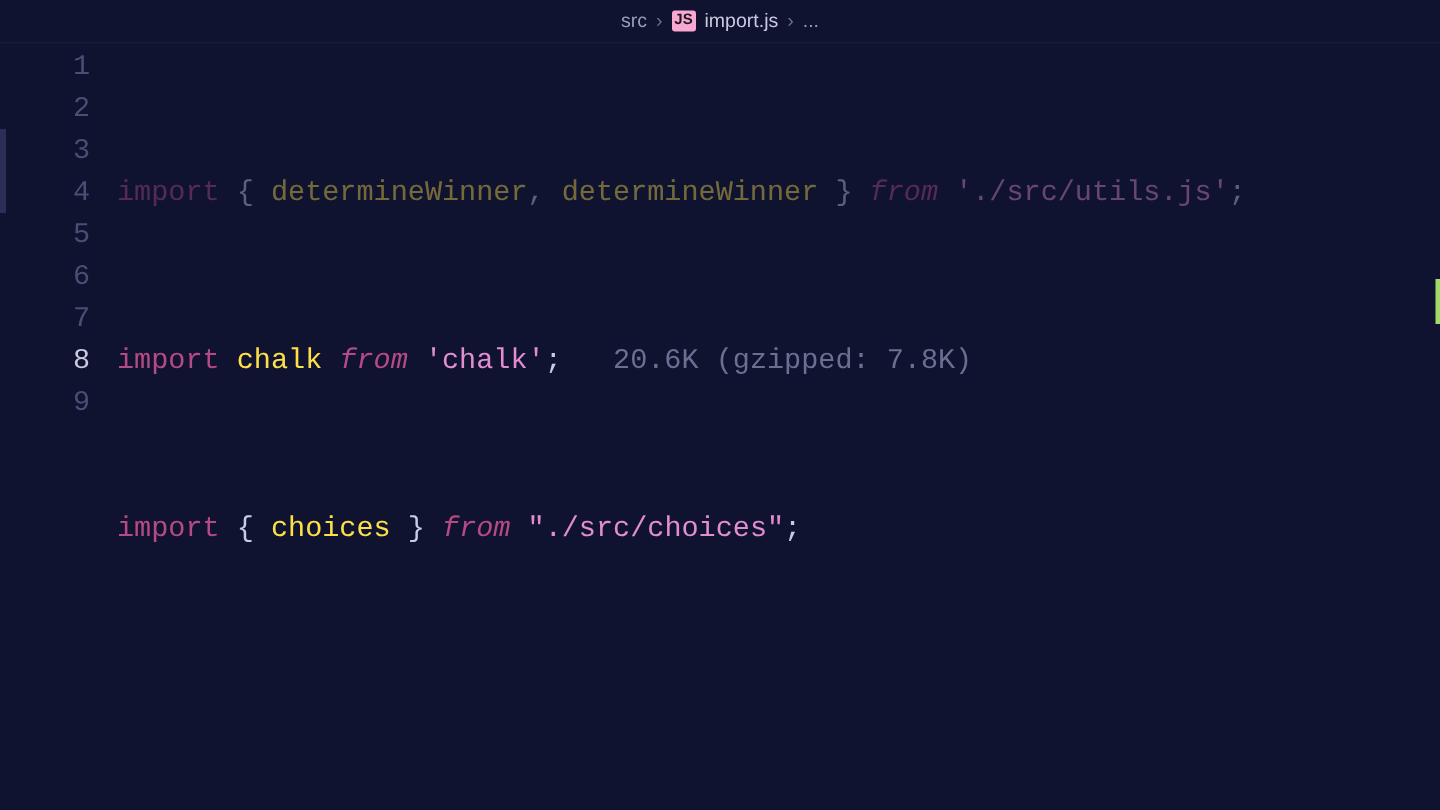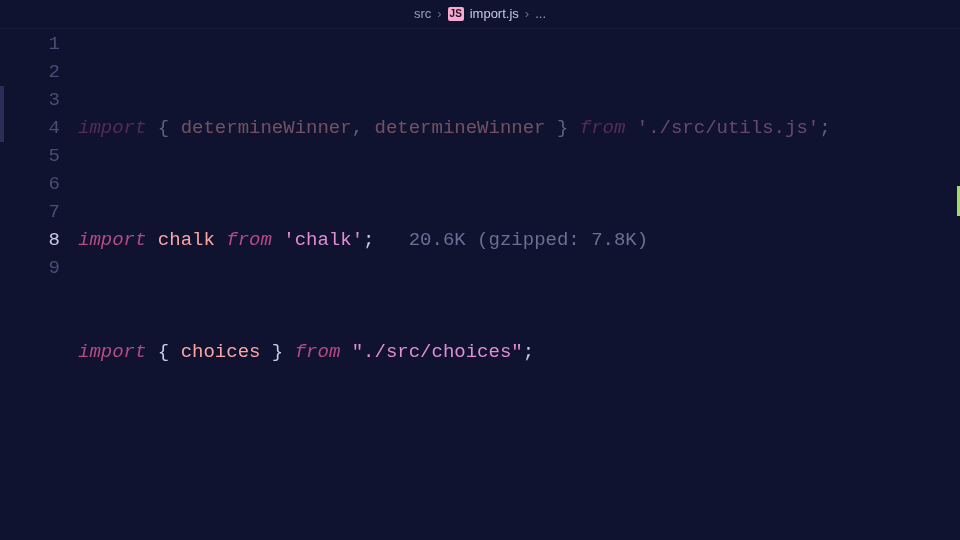--- a/index.html
+++ b/index.html
@@ -55,23 +55,23 @@
   .code {
     flex: 1;
     padding-top: 2px;
     font-size: 19px;
     line-height: 28px;
     white-space: pre;
     overflow: hidden;
   }
   .line { height: 28px; }
   .line.dimmed { opacity: 0.42; }
-  .kw-import { color: #b64a84; font-style: italic; }
+  .kw-import { color: #b64a84; }
   .kw-from   { color: #b64a84; font-style: italic; }
-  .tok-ident { color: #fca5a5; }
+  .tok-ident { color: #fde047; }
   .tok-punct { color: #c8cbe6; }
   .tok-brace { color: #c8cbe6; }
   .tok-str   { color: #e18dd0; }
   .tok-hint  { color: #6b6f92; font-style: normal; }
 
   
   .minimap-stripe {
     position: absolute;
     right: 0; top: 158px;
     width: 3px; height: 30px;

